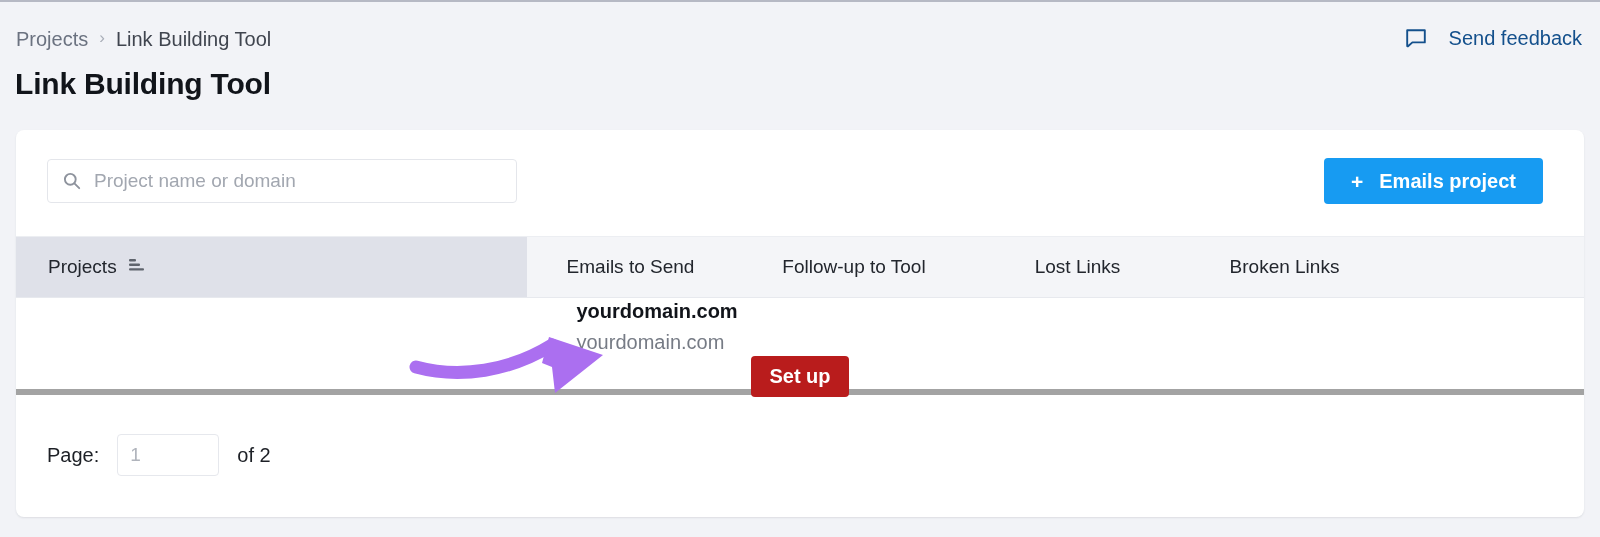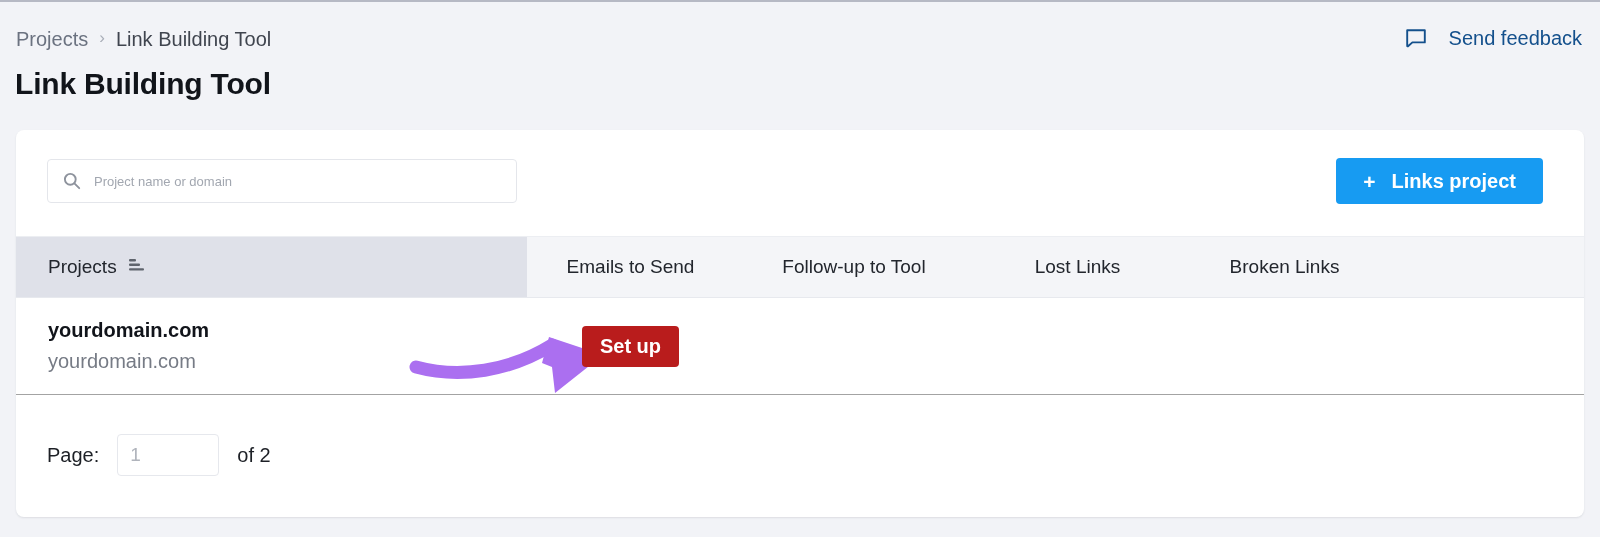--- a/index.html
+++ b/index.html
@@ -106,21 +106,21 @@
     align-items: center;
     padding: 0 14px;
     gap: 12px;
     background: #fff;
   }
   .search-box svg { display: block; flex: none; }
   .search-input {
     border: none;
     outline: none;
     font-family: "Liberation Sans", sans-serif;
-    font-size: 13px;
+    font-size: 19px;
     color: #1d2026;
     background: transparent;
     width: 100%;
     padding: 0;
   }
   .search-input::placeholder { color: #a2a7b0; }
   .create-btn {
     position: absolute;
     right: 41px;
     top: 28px;
@@ -164,22 +164,23 @@
     flex: none;
     cursor: pointer;
   }
   .th.num-col { width: 207px; flex: none; cursor: pointer; }
   .th.num-col.wide { width: 240px; }
   .sort-icon { display: block; }
   .tbl-row {
     display: flex;
     align-items: center;
     height: 97px;
-    border-bottom: 1px solid #a3a3a3;
+    border-bottom: 6px solid #a3a3a3;
     position: relative;
+    flex-direction: column;
   }
   .cell-project {
     width: 511px;
     flex: none;
     padding-left: 32px;
   }
   .proj-name {
     font-size: 20px;
     font-weight: bold;
     color: #11141a;
@@ -282,21 +283,21 @@
         <svg width="20" height="20" viewBox="0 0 20 20">
           <circle cx="8.3" cy="8.3" r="5.4" fill="none" stroke="#8e939d" stroke-width="1.9"></circle>
           <line x1="12.4" y1="12.4" x2="17.2" y2="17.2" stroke="#8e939d" stroke-width="1.9" stroke-linecap="round"></line>
         </svg>
       </span>
       <input class="search-input" type="text" placeholder="Project name or domain" style="">
     </div>
 
     <button class="create-btn">
       <span class="plus-icon">+</span>
-      <span>Links project</span>
+      <span>Emails project</span>
     </button>
 
   </div>
 
   <div class="tbl-head">
 
     <div class="th projects-col">
       <span>Projects</span>
       <span class="sort-icon">
         <svg width="18" height="16" viewBox="0 0 18 16">

